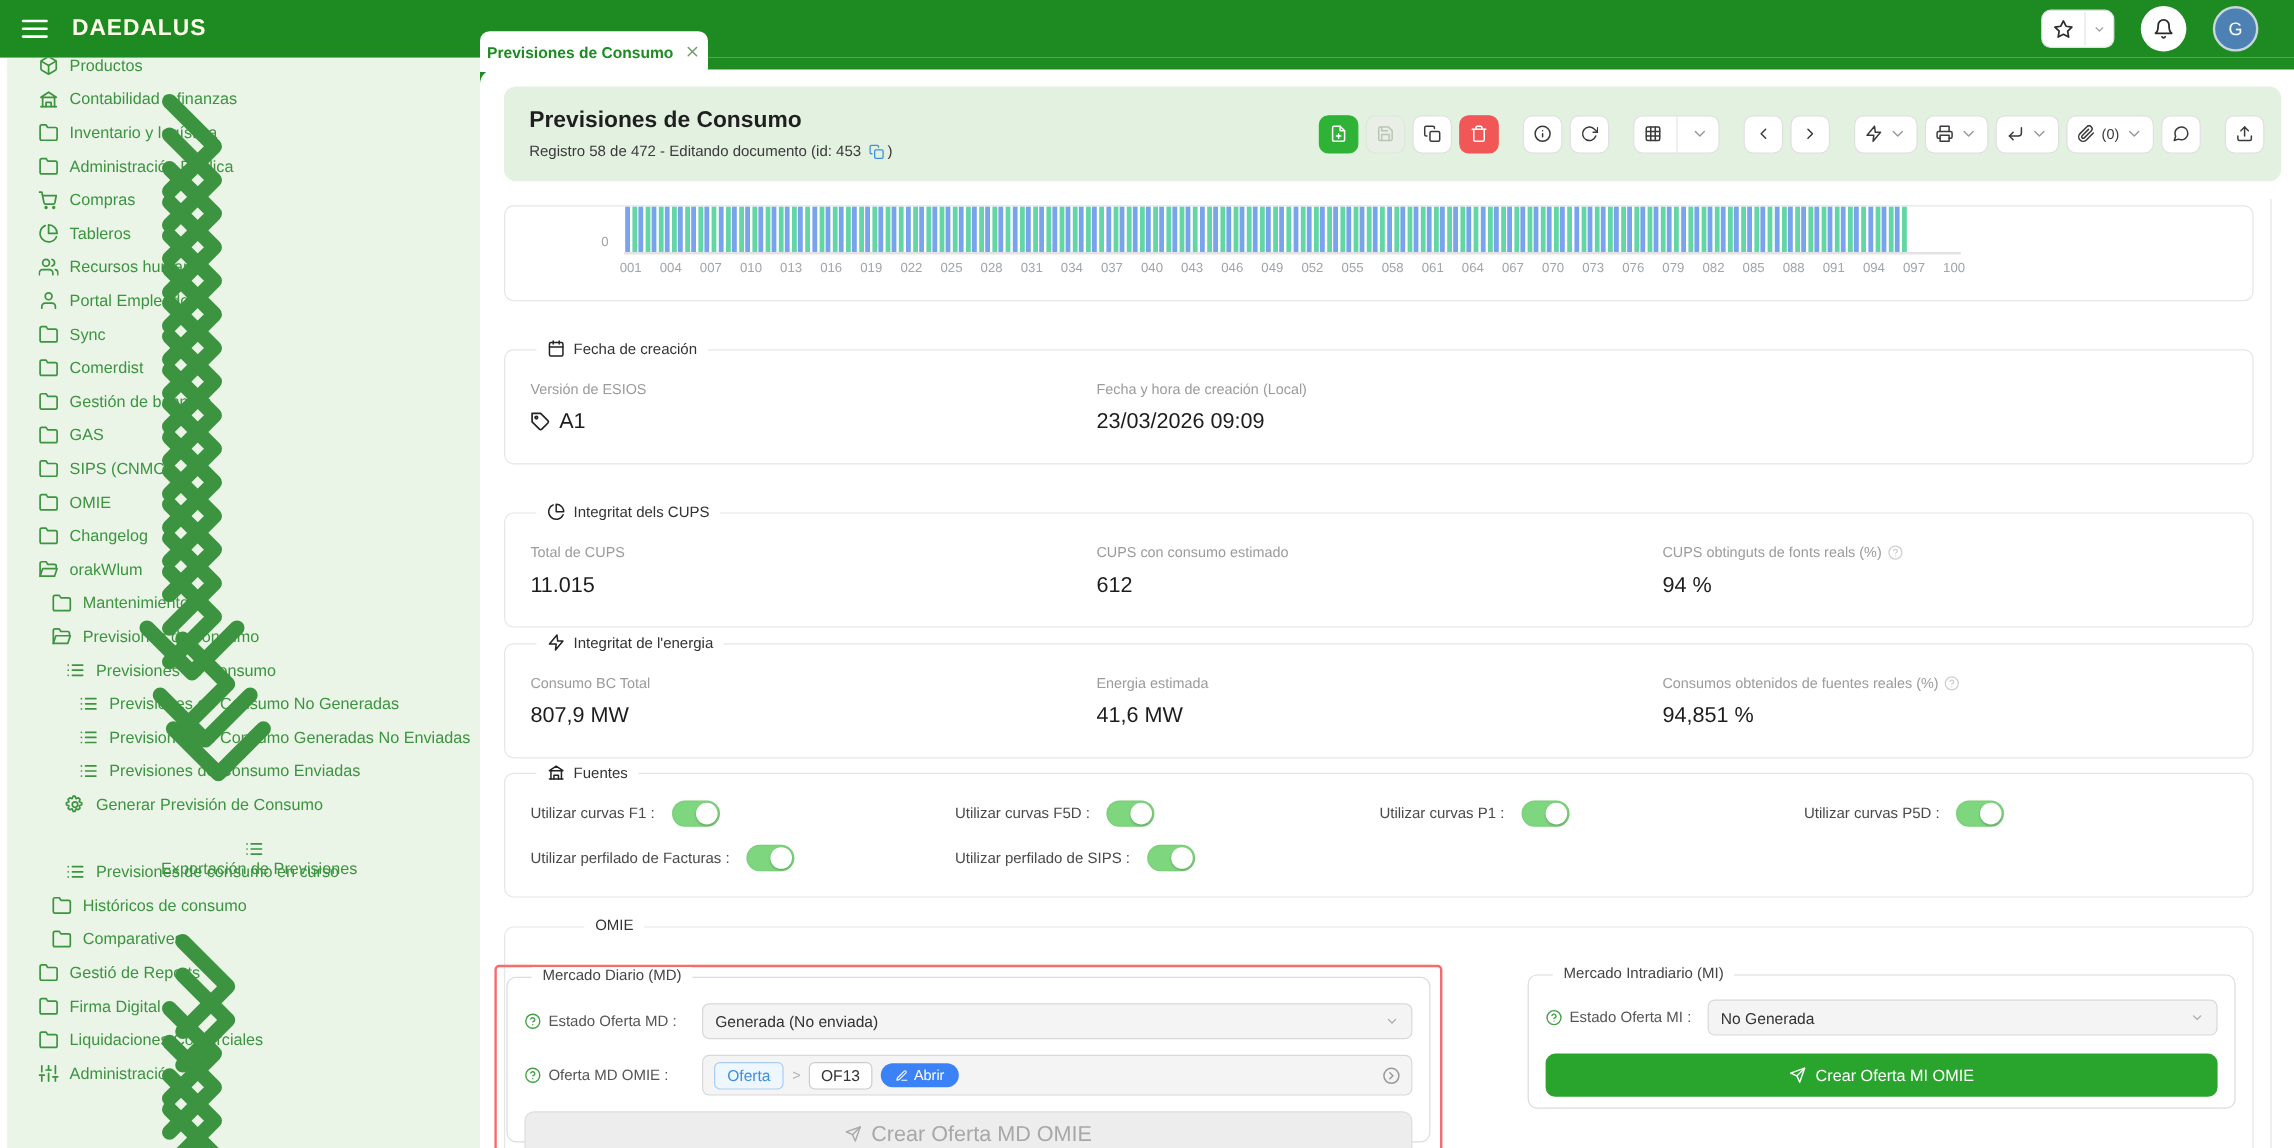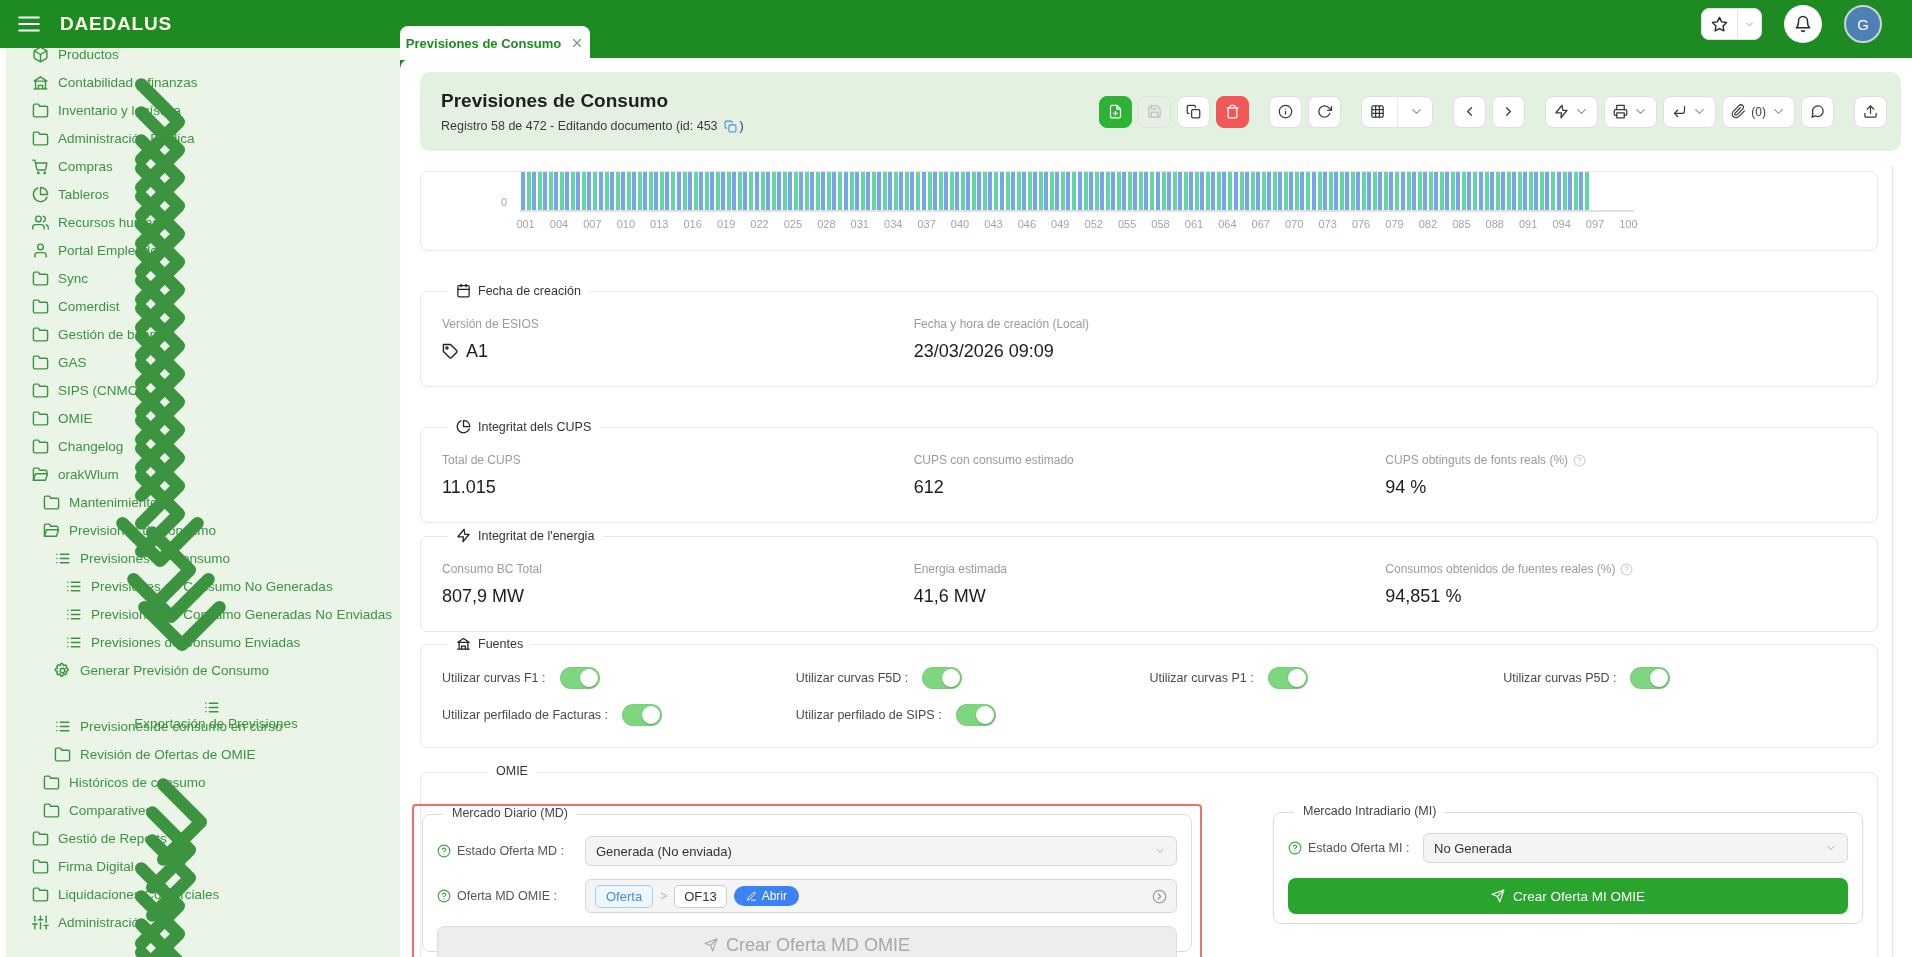--- a/index.html
+++ b/index.html
@@ -584,31 +584,20 @@
         </svg>
         <span>Exportación de Previsiones</span>
       </div>
       <div class="trow" style="padding-left: 32px;">
         <span class="chev"></span>
         <svg class="i nicon">
           <use href="#i-list"></use>
         </svg>
         <span>Previsiones de consumo en curso</span>
       </div>
-      <div class="trow" style="padding-left: 32px;">
-        <span class="chev">
-          <svg class="i ">
-            <use href="#i-chevron-right"></use>
-          </svg>
-        </span>
-        <svg class="i nicon">
-          <use href="#i-folder"></use>
-        </svg>
-        <span>Revisión de Ofertas de OMIE</span>
-      </div>
       <div class="trow" style="padding-left: 21px;">
         <span class="chev">
           <svg class="i ">
             <use href="#i-chevron-right"></use>
           </svg>
         </span>
         <svg class="i nicon">
           <use href="#i-folder"></use>
         </svg>
         <span>Históricos de consumo</span>

